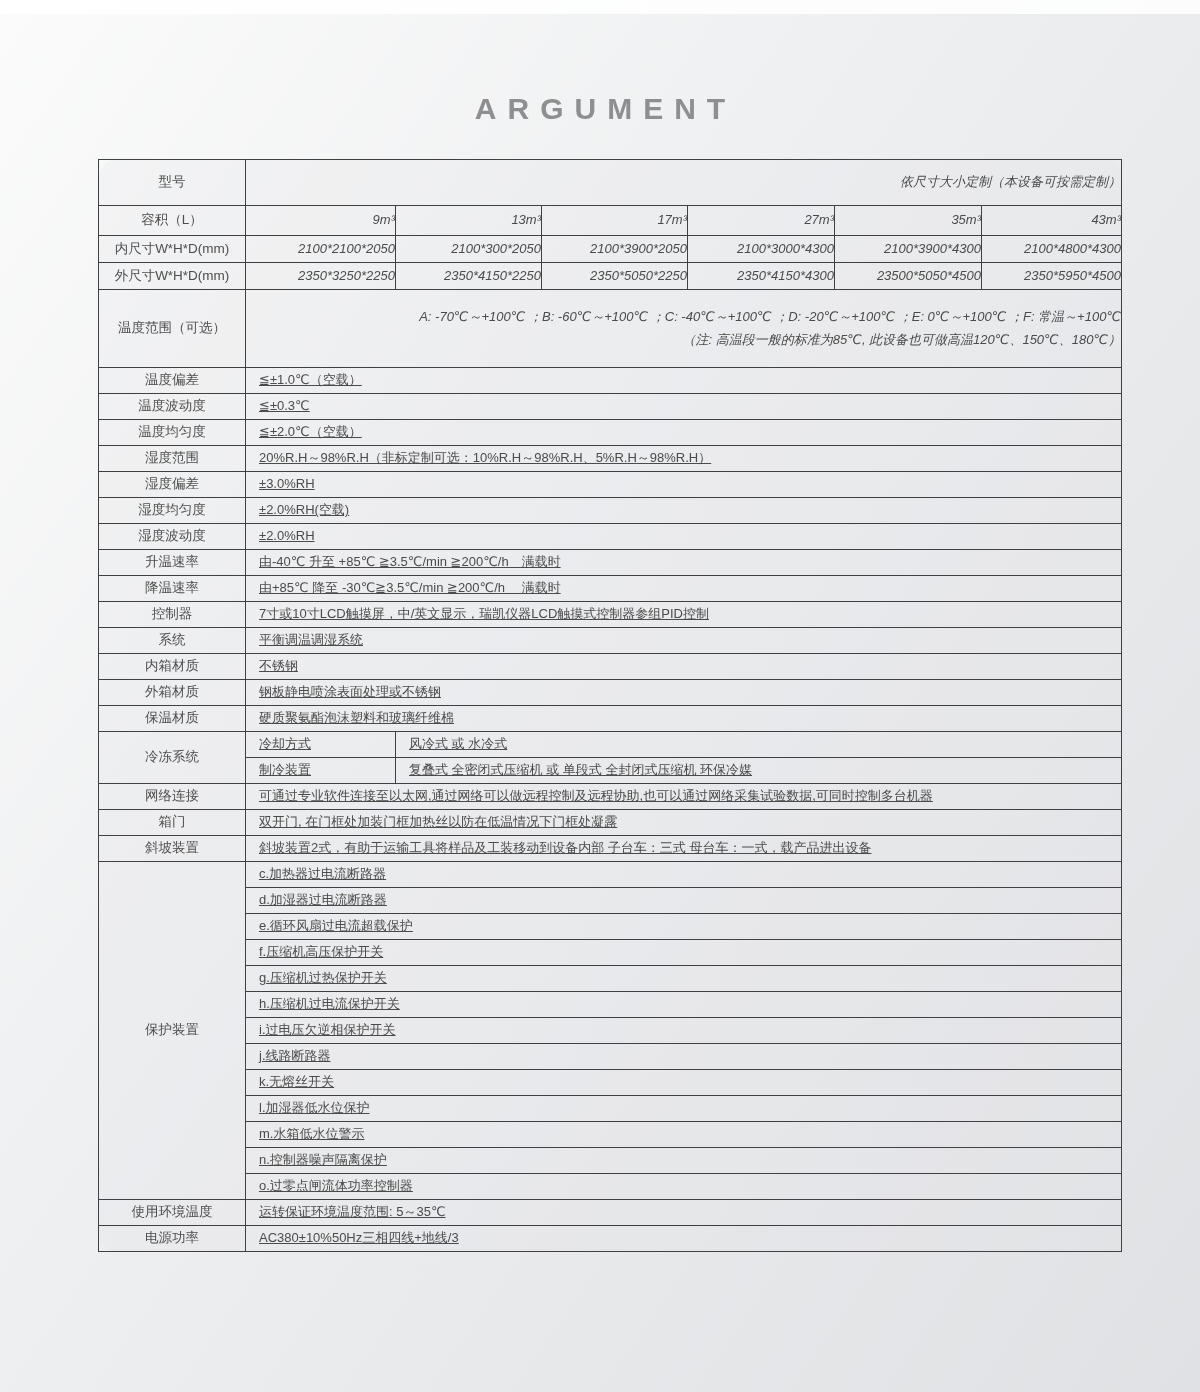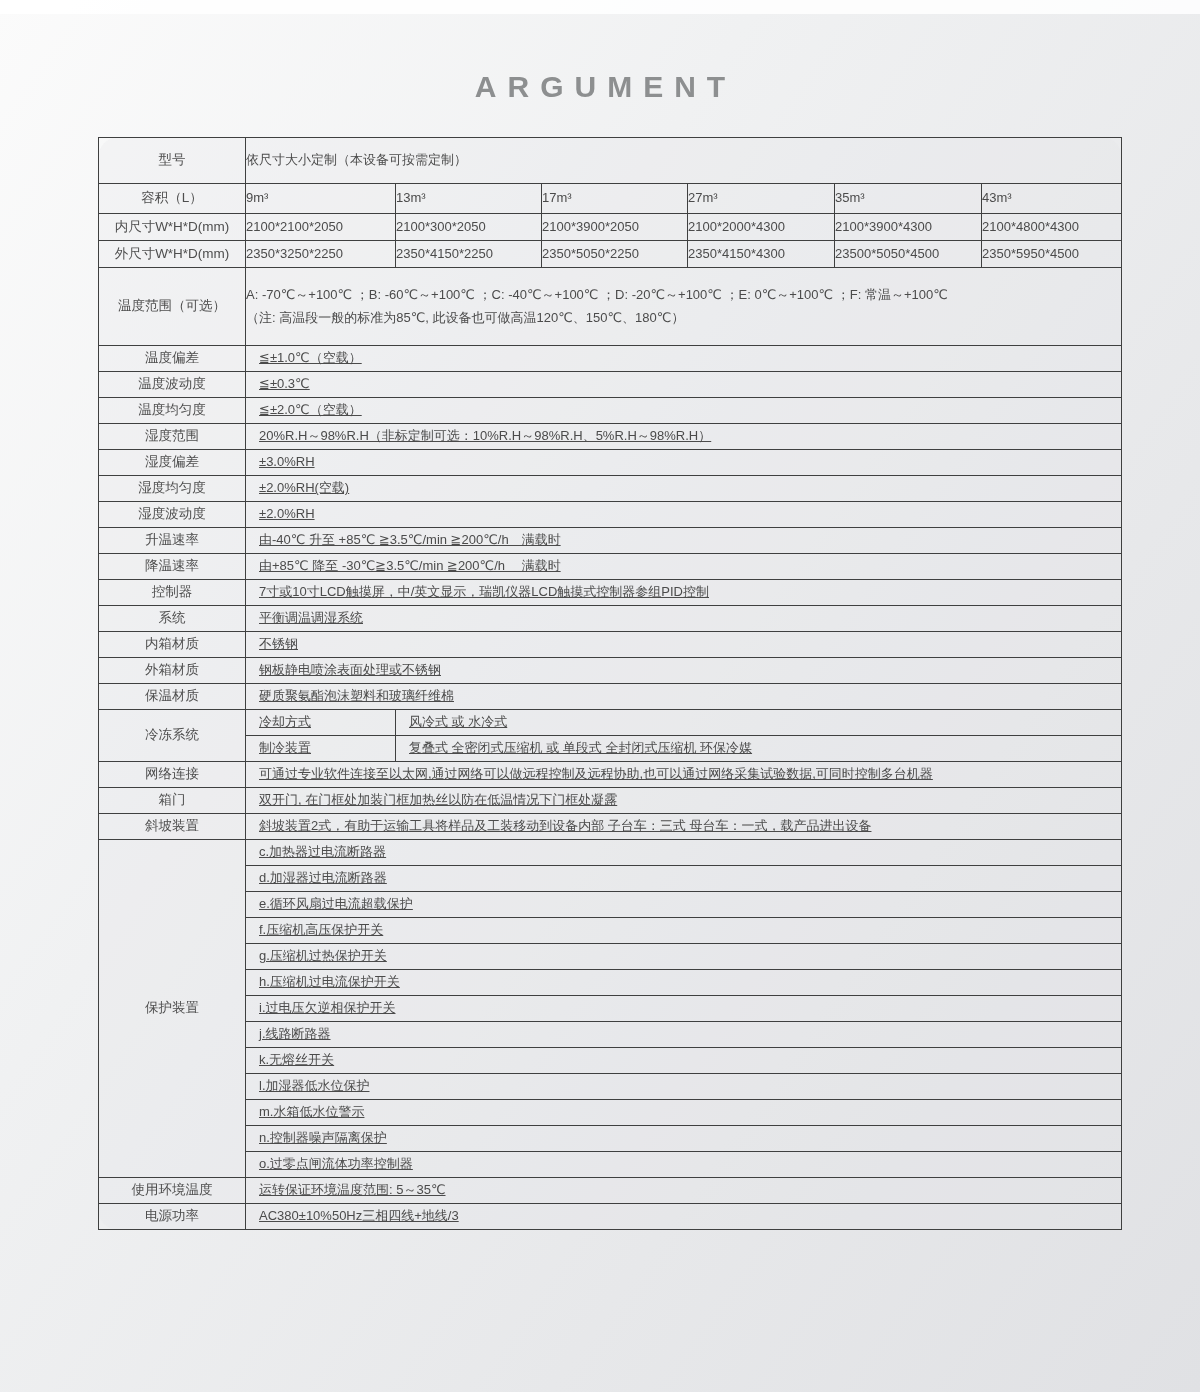--- a/index.html
+++ b/index.html
@@ -8,21 +8,21 @@
     font-family: "Liberation Sans", "DejaVu Sans", sans-serif;
     background: linear-gradient(125deg, #fbfbfb 0%, #f0f1f2 35%, #e7e8ea 70%, #e0e1e4 100%);
     color: #4a4a4a;
     overflow: hidden;
   }
   .page { width: 1200px; height: 1392px; position: relative; }
   .topstrip {
     position: absolute; top: 0; left: 0; width: 1200px; height: 14px;
     background: #ffffff; opacity: .85;
   }
-  .header { padding-top: 70px; text-align: center; }
+  .header { padding-top: 92px; text-align: center; }
   .eyebrow {
     font-size: 30px; font-weight: 600; color: #8d8f90;
     letter-spacing: 11px; text-indent: 11px;
     font-family: "Liberation Sans", sans-serif;
   }
   .title {
     margin-top: 16px;
     font-size: 50px; font-weight: 800; color: #1d1d1d;
     letter-spacing: 8px; text-indent: 8px;
   }
@@ -37,21 +37,21 @@
   }
   td {
     border: 1px solid #3f4040;
     font-size: 13px;
     color: #4b4b4b;
     line-height: 1.25;
     overflow: hidden;
     white-space: nowrap;
   }
   td.label { text-align: center; font-size: 13.5px; color: #4e4e4e; }
-  td.center { text-align: left; }
+  td.center { text-align: right; font-style: italic; }
   td.value { text-align: left; padding-left: 13px; text-decoration: underline; }
   tr { height: 26px; }
   tr.h-lg { height: 46px; }
   tr.h-md { height: 30px; }
   tr.h-sm { height: 27px; }
   tr.h-xl { height: 78px; }
   .tr2line div { line-height: 1.7; }
 </style>
 </head>
 <body>
@@ -88,21 +88,21 @@
       <td class="center">27m³</td>
       <td class="center">35m³</td>
       <td class="center">43m³</td>
     </tr>
 
     <tr class="h-sm">
       <td class="label">内尺寸W*H*D(mm)</td>
       <td class="center">2100*2100*2050</td>
       <td class="center">2100*300*2050</td>
       <td class="center">2100*3900*2050</td>
-      <td class="center">2100*2000*4300</td>
+      <td class="center">2100*3000*4300</td>
       <td class="center">2100*3900*4300</td>
       <td class="center">2100*4800*4300</td>
     </tr>
 
     <tr class="h-sm">
       <td class="label">外尺寸W*H*D(mm)</td>
       <td class="center">2350*3250*2250</td>
       <td class="center">2350*4150*2250</td>
       <td class="center">2350*5050*2250</td>
       <td class="center">2350*4150*4300</td>

